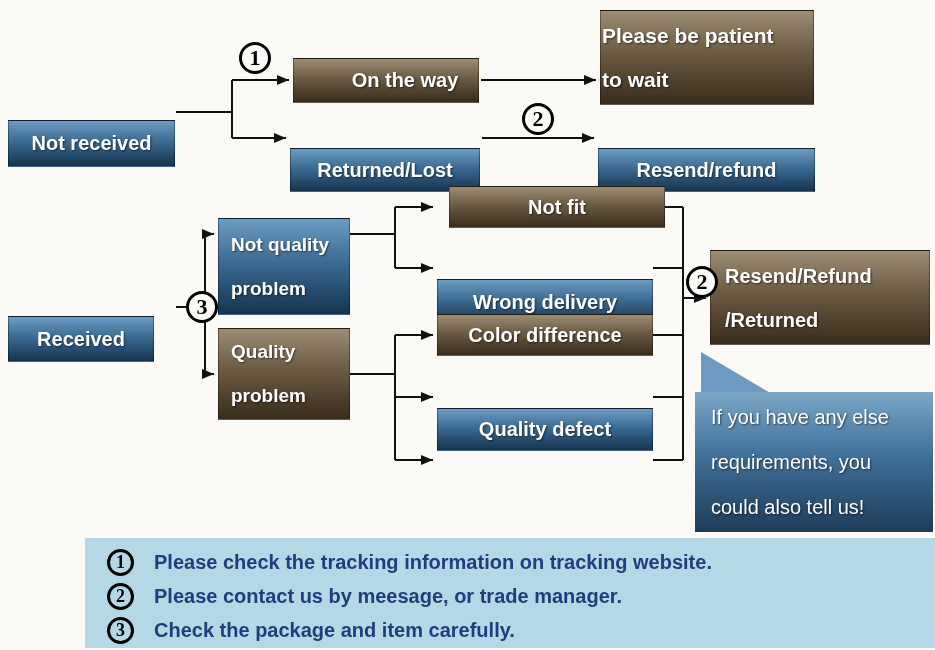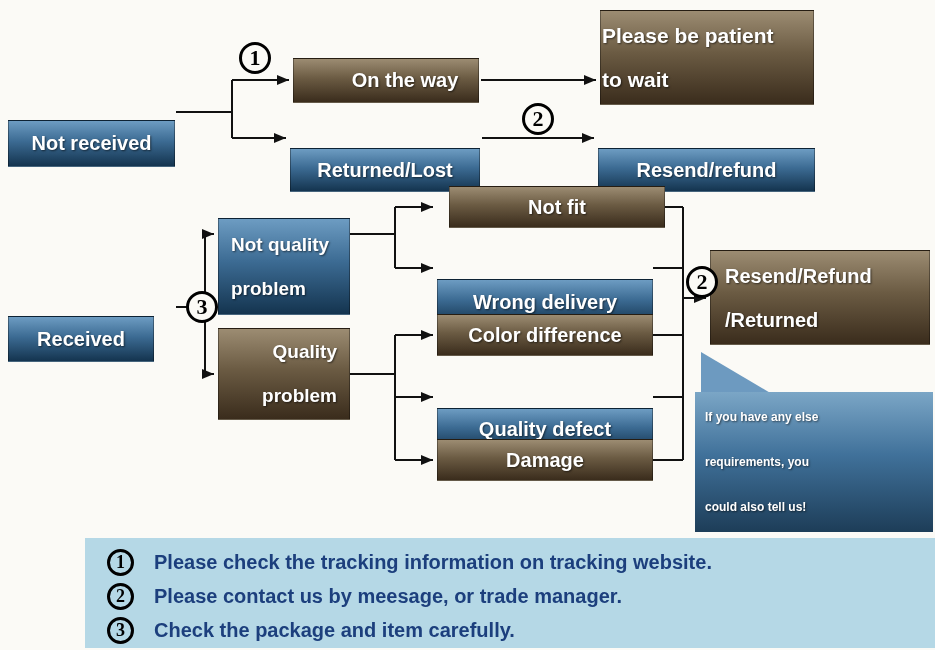--- a/index.html
+++ b/index.html
@@ -21,22 +21,22 @@
     box-sizing:border-box;
     border:1px solid rgba(0,0,0,.35);
   }
   .node.center{display:flex;align-items:center;justify-content:center;font-size:20px;}
   .node.multi{display:flex;flex-direction:column;justify-content:center;padding:4px 1px;font-size:20px;line-height:44px;}
   .blue{background:linear-gradient(180deg,#6d9cc2 0%,#3c6b93 45%,#14344f 100%);margin-top:32px;}
   .brown{background:linear-gradient(180deg,#9c8c72 0%,#6b5b43 45%,#3a2c1c 100%);}
   .bubble{
     position:absolute;z-index:2;
     background:linear-gradient(180deg,#7ba6c6 0%,#40719a 45%,#1d3d58 100%);
-    color:#fff;font-weight:bold;font-size:12px;line-height:45px;
-    padding:3px 10px;box-sizing:border-box;
+    color:#fff;font-weight:normal;font-size:20px;line-height:45px;
+    padding:3px 16px;box-sizing:border-box;
     text-shadow:1px 1px 2px rgba(0,0,0,.55);
   }
   .step-marker{
     position:absolute;z-index:3;
     width:32px;height:32px;box-sizing:border-box;
     border:3px solid #000;border-radius:50%;
     background:#fbfaf6;color:#000;
     display:flex;align-items:center;justify-content:center;
     font-family:"Liberation Serif", serif;
     font-weight:bold;font-size:22px;
@@ -125,34 +125,33 @@
 
   <div class="node blue center" style="left:598px;top:116px;width:217px;height:44px;">Resend/refund</div>
 
   <div class="node blue center" style="left:8px;top:284px;width:146px;height:46px;">Received</div>
 
   <div class="node blue multi" style="left:218px;top:186px;width:132px;height:97px;font-size:19px;padding:4px 12px;">
     <span>Not quality</span>
     <span>problem</span>
   </div>
 
-  <div class="node brown multi" style="left:218px;top:328px;width:132px;height:92px;font-size:19px;padding:4px 12px;align-items:flex-end;">
+  <div class="node brown multi" style="left:218px;top:328px;width:132px;height:92px;font-size:19px;padding:4px 12px;">
     <span>Quality</span>
     <span>problem</span>
   </div>
 
   <div class="node brown center" style="left:437px;top:186px;width:216px;height:42px;margin-left:12px;">Not fit</div>
 
   <div class="node blue center" style="left:437px;top:247px;width:216px;height:46px;">Wrong delivery</div>
 
   <div class="node brown center" style="left:437px;top:314px;width:216px;height:42px;">Color difference</div>
 
   <div class="node blue center" style="left:437px;top:376px;width:216px;height:43px;">Quality defect</div>
 
-  <div class="node brown center" style="left:437px;top:439px;width:216px;height:42px;">Damage</div>
 
   <div class="node brown multi" style="left:710px;top:250px;width:220px;height:95px;padding:4px 14px;">
     <span>Resend/Refund</span>
     <span>/Returned</span>
   </div>
 
   <div class="bubble" style="left:695px;top:392px;width:238px;height:140px;">
     <div>If you have any else</div>
     <div>requirements, you</div>
     <div>could also tell us!</div>

